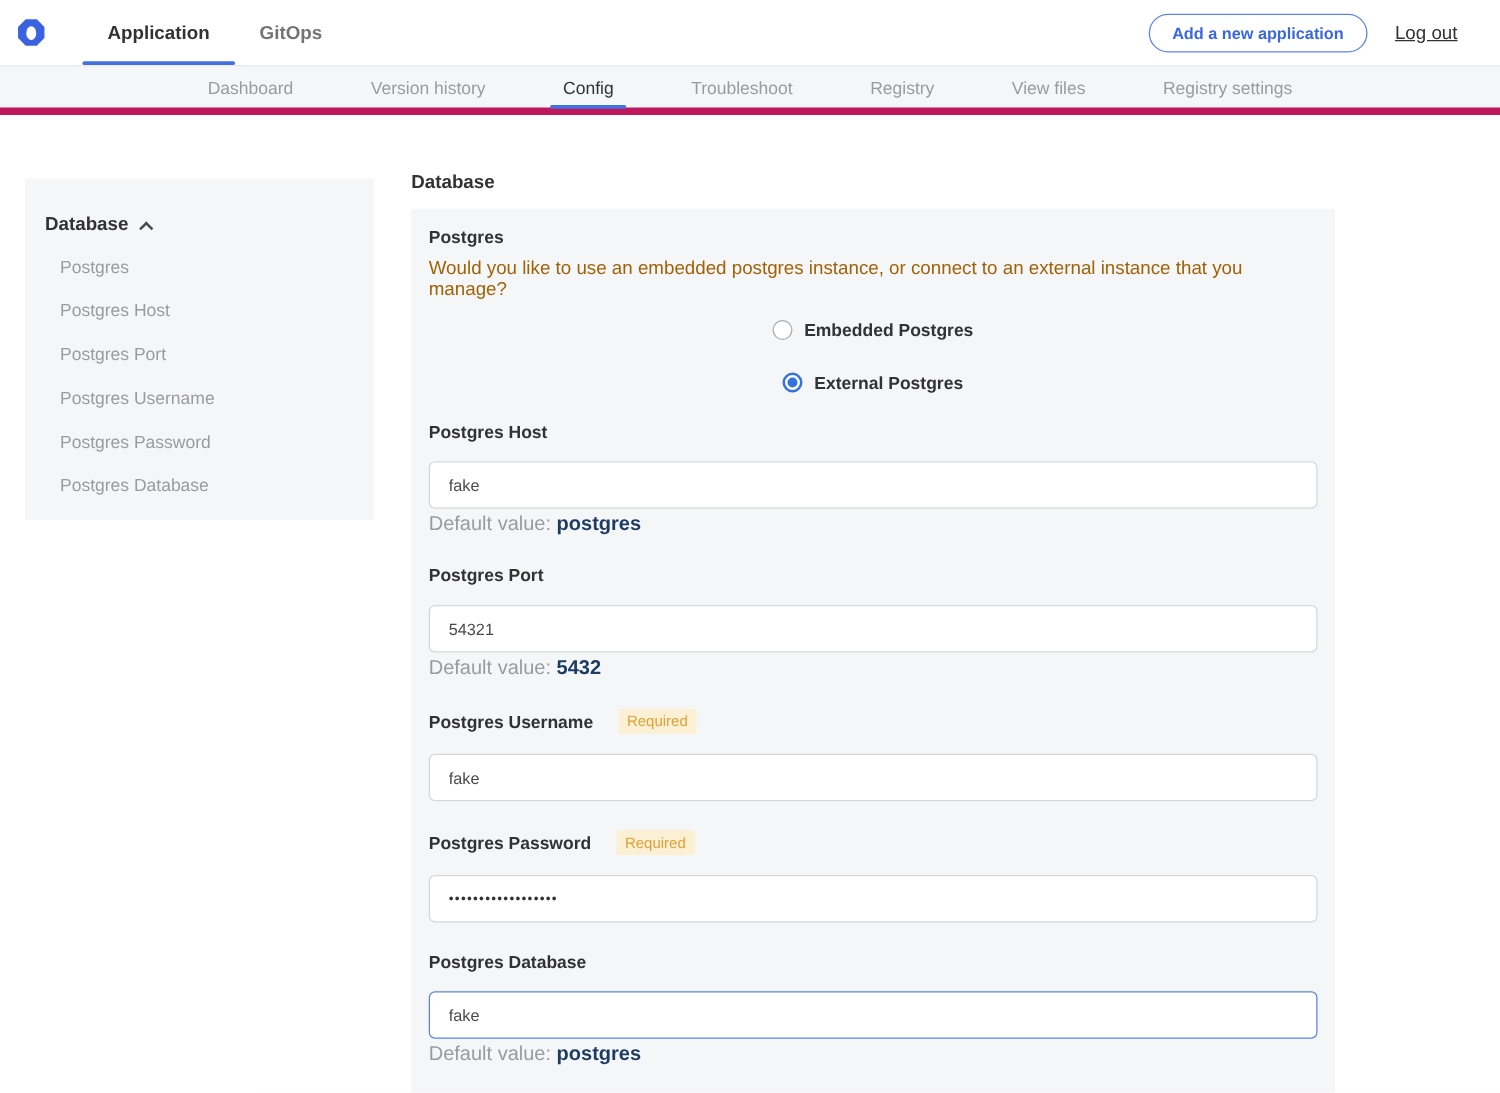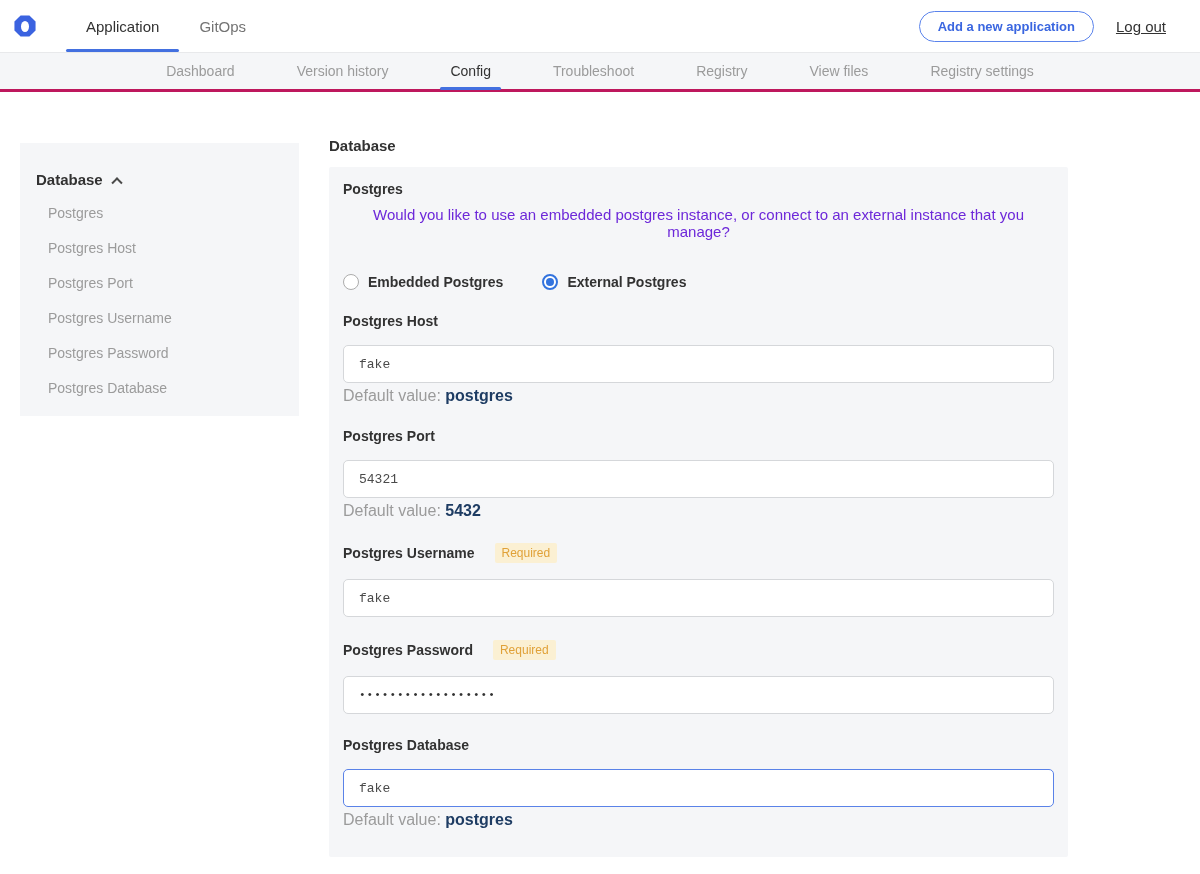--- a/index.html
+++ b/index.html
@@ -26,21 +26,21 @@
     position: relative;
   }
   .logo::after {
     content: "";
     position: absolute;
     left: 7px; top: 5.5px;
     width: 8px; height: 11px;
     background: #ffffff;
     border-radius: 50%;
   }
-  .top-tabs { display: flex; align-items: stretch; margin-left: 16px; }
+  .top-tabs { display: flex; align-items: stretch; margin-left: 16px; font-weight: bold; }
   .top-tab {
     position: relative;
     display: flex; align-items: center;
     padding: 0 20px;
     font-size: 15px;
     color: #737373;
     cursor: pointer;
   }
   .top-tab.active { color: #323232; }
   .top-tab.active::after {
@@ -69,21 +69,21 @@
     padding: 0 18px;
     cursor: pointer;
   }
   .logout { font-size: 15px; color: #323232; cursor: pointer; text-decoration: underline; }
 
   
   .subnav {
     height: 40px;
     background: #f5f6f8;
     border-top: 1px solid #e8e9eb;
-    border-bottom: 3px solid #be185d;
+    border-bottom: 6px solid #be185d;
     display: flex;
     justify-content: center;
     align-items: stretch;
     gap: 62px;
   }
   .subnav-item {
     position: relative;
     display: flex; align-items: center;
     font-size: 14px;
     color: #9b9b9b;
@@ -132,23 +132,23 @@
   
   .content { margin: 45px 0 0 30px; width: 739px; }
   .section-title { font-size: 15px; font-weight: bold; color: #323232; }
   .panel {
     margin-top: 13px;
     background: #f5f6f8;
     padding: 14px 14px 28px 14px;
     border-radius: 2px;
   }
   .group-label { font-size: 14px; font-weight: bold; color: #323232; }
-  .group-help { margin-top: 9px; font-size: 15px; color: #6d28d9; text-align: center; }
-
-  .radio-row { display: flex; align-items: center; gap: 39px; margin-top: 34px; }
+  .group-help { margin-top: 9px; font-size: 15px; color: #a16207; }
+
+  .radio-row { display: flex; align-items: center; gap: 26px; margin-top: 16px; flex-direction: column; }
   .radio-option { display: flex; align-items: center; cursor: pointer; }
   .radio-circle {
     width: 16px; height: 16px;
     border: 1px solid #acacac;
     border-radius: 50%;
     background: #ffffff;
     position: relative;
     flex-shrink: 0;
   }
   .radio-circle.checked { border: 2px solid #3273de; }
@@ -174,21 +174,21 @@
   }
   .cfg-input {
     display: block;
     width: 100%;
     height: 38px;
     margin-top: 16px;
     border: 1px solid #d5d7da;
     border-radius: 5px;
     background: #ffffff;
     padding: 0 15px;
-    font-family: Liberation Mono, monospace;
+    font-family: Liberation Sans, sans-serif;
     font-size: 13px;
     color: #4a4a4a;
     outline: none;
   }
   .cfg-input.focused { border: 1px solid #5a82e8; }
   .cfg-input.password { font-size: 11px; letter-spacing: 1px; color: #323232; }
   .cfg-help { margin-top: 4px; font-size: 16px; color: #9b9b9b; }
   .cfg-help b { color: #1e3c63; font-weight: bold; }
 </style>
 </head>

